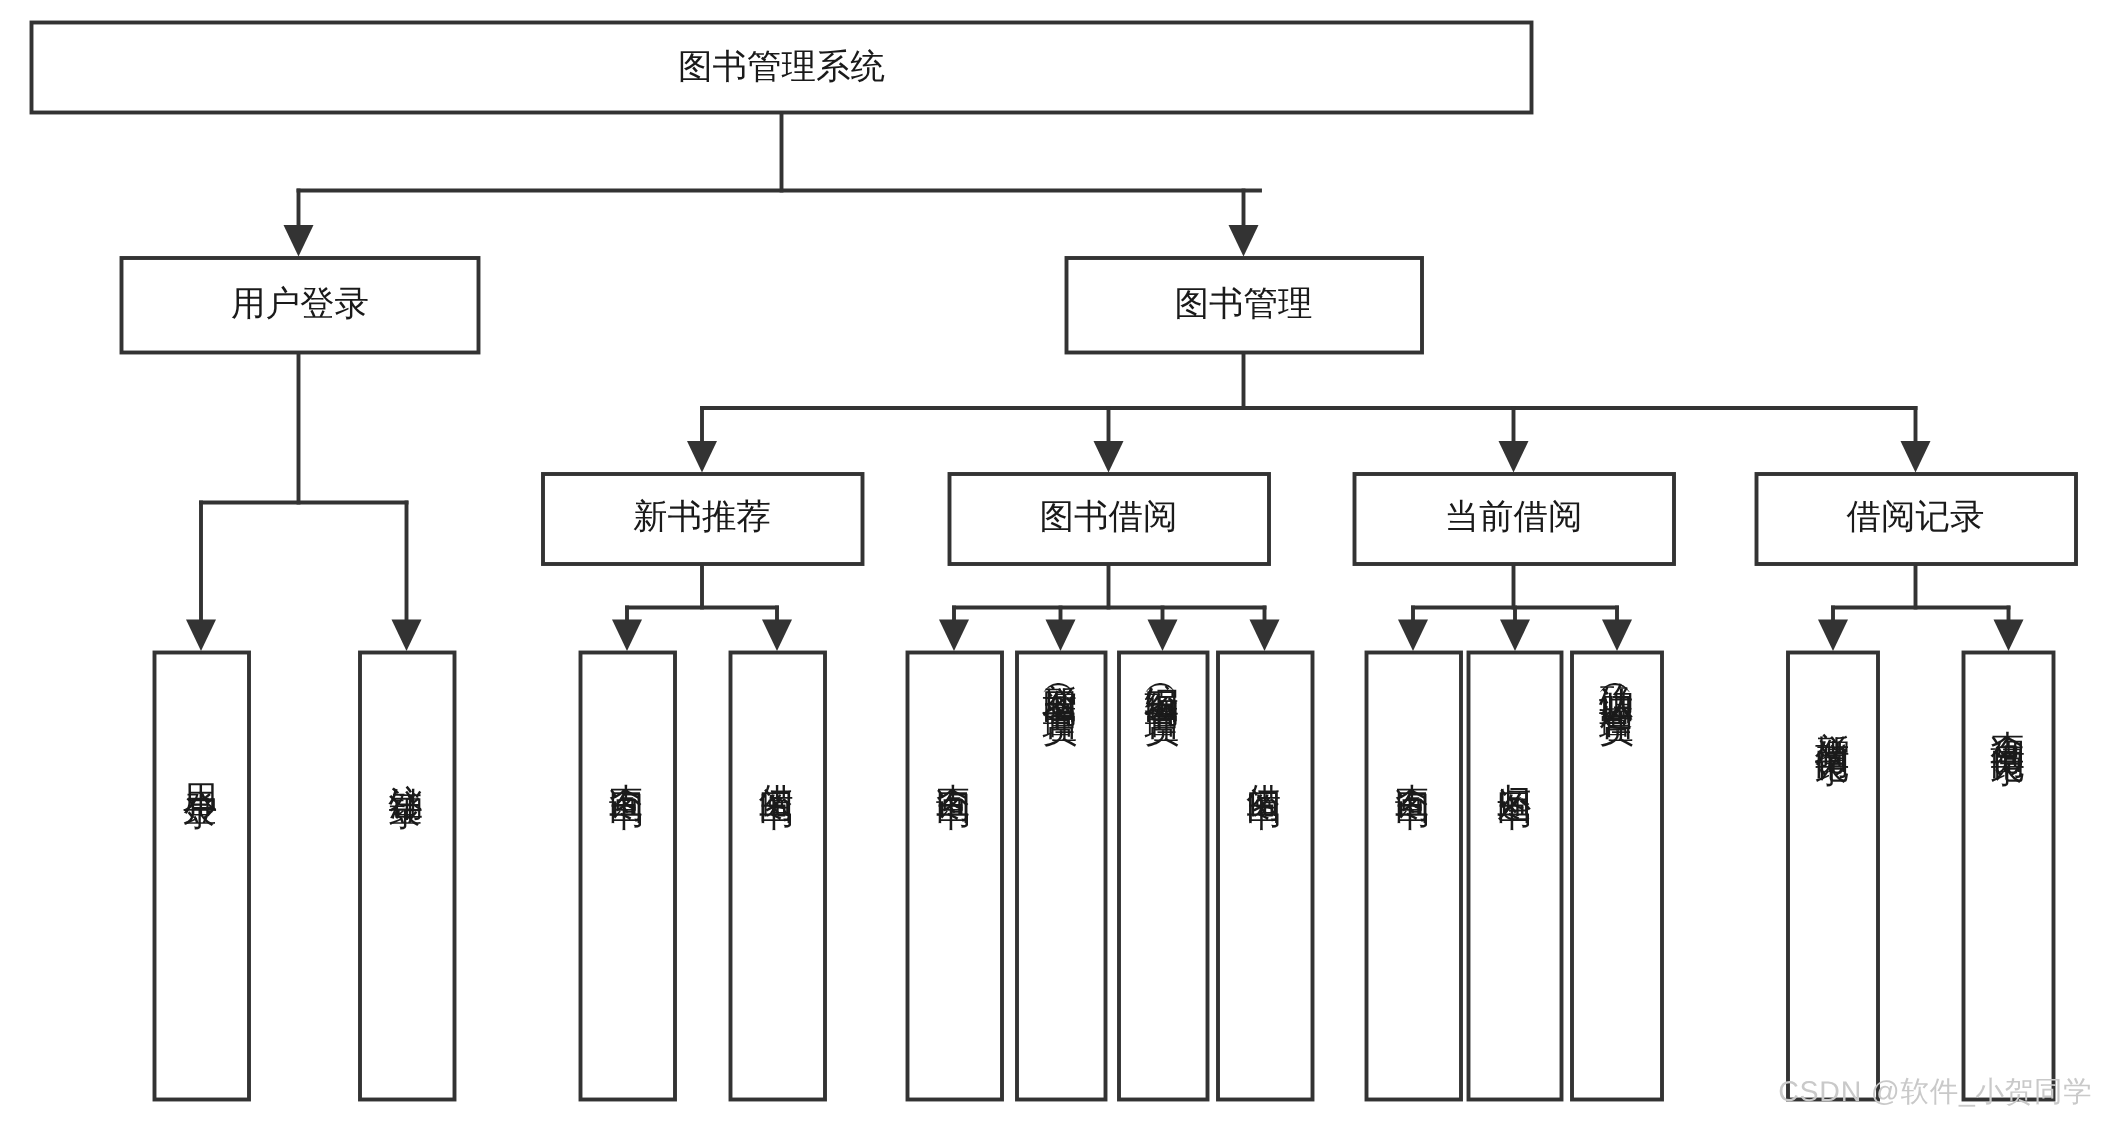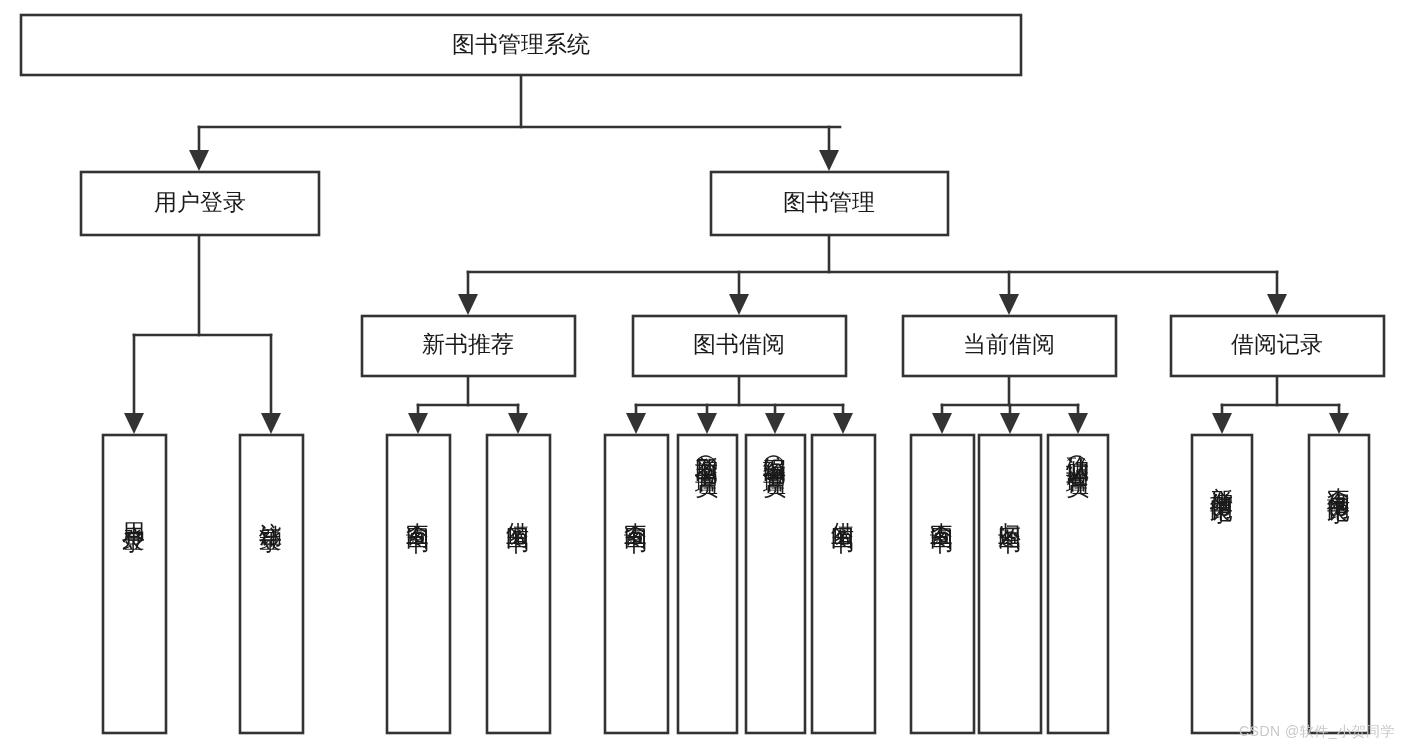--- a/index.html
+++ b/index.html
@@ -52,21 +52,21 @@
   }
   .arrowhead {
     fill: #333333;
     stroke: none;
   }
   .watermark {
     position: absolute;
     right: 10px;
     bottom: 6px;
     font-family: "Liberation Sans", "DejaVu Sans", sans-serif;
-    font-size: 14px;
+    font-size: 19px;
     color: #c9c9c9;
     white-space: nowrap;
     letter-spacing: 0.5px;
     pointer-events: none;
   }
 </style>
 </head>
 <body>
 
 <svg id="diagram" viewBox="0 0 1405 747" xmlns="http://www.w3.org/2000/svg">

